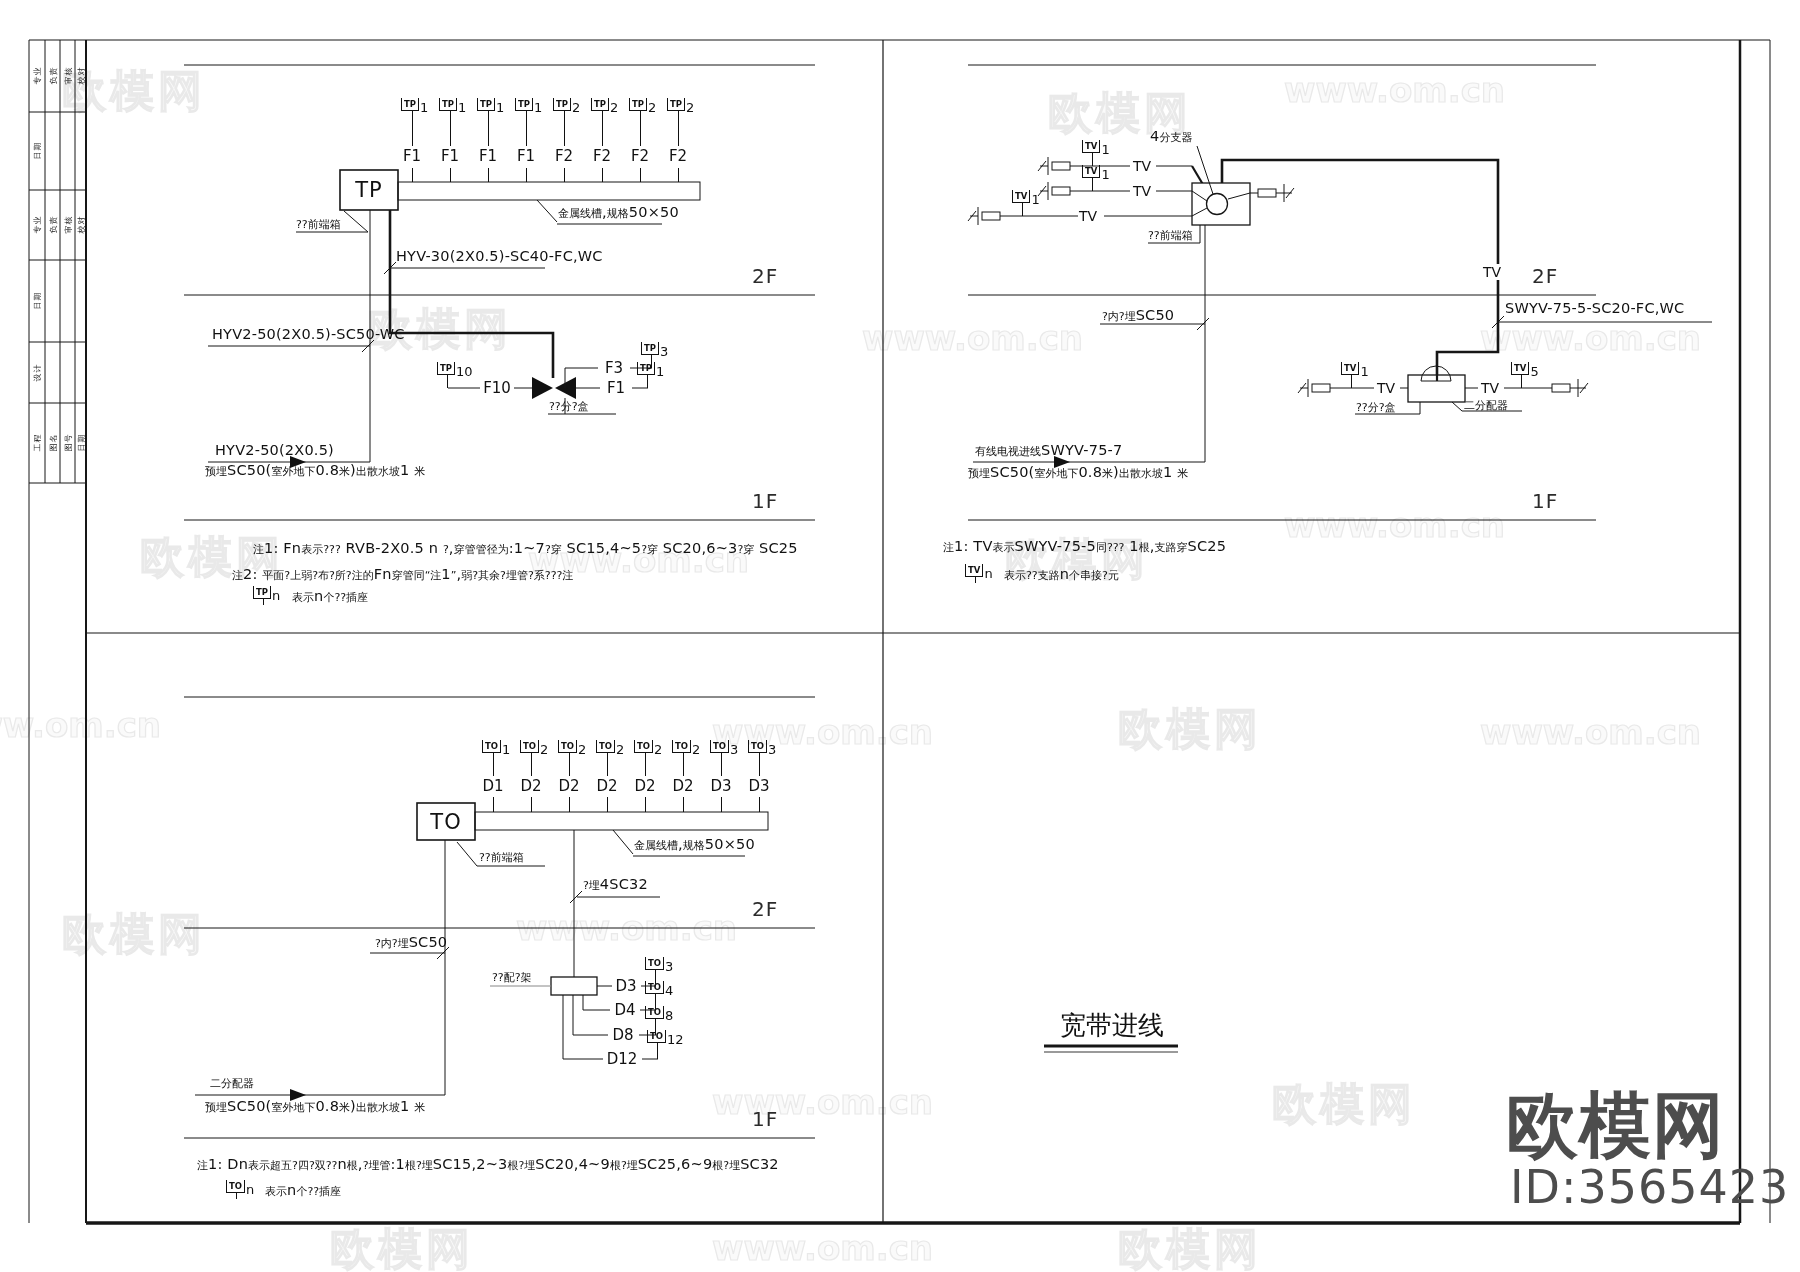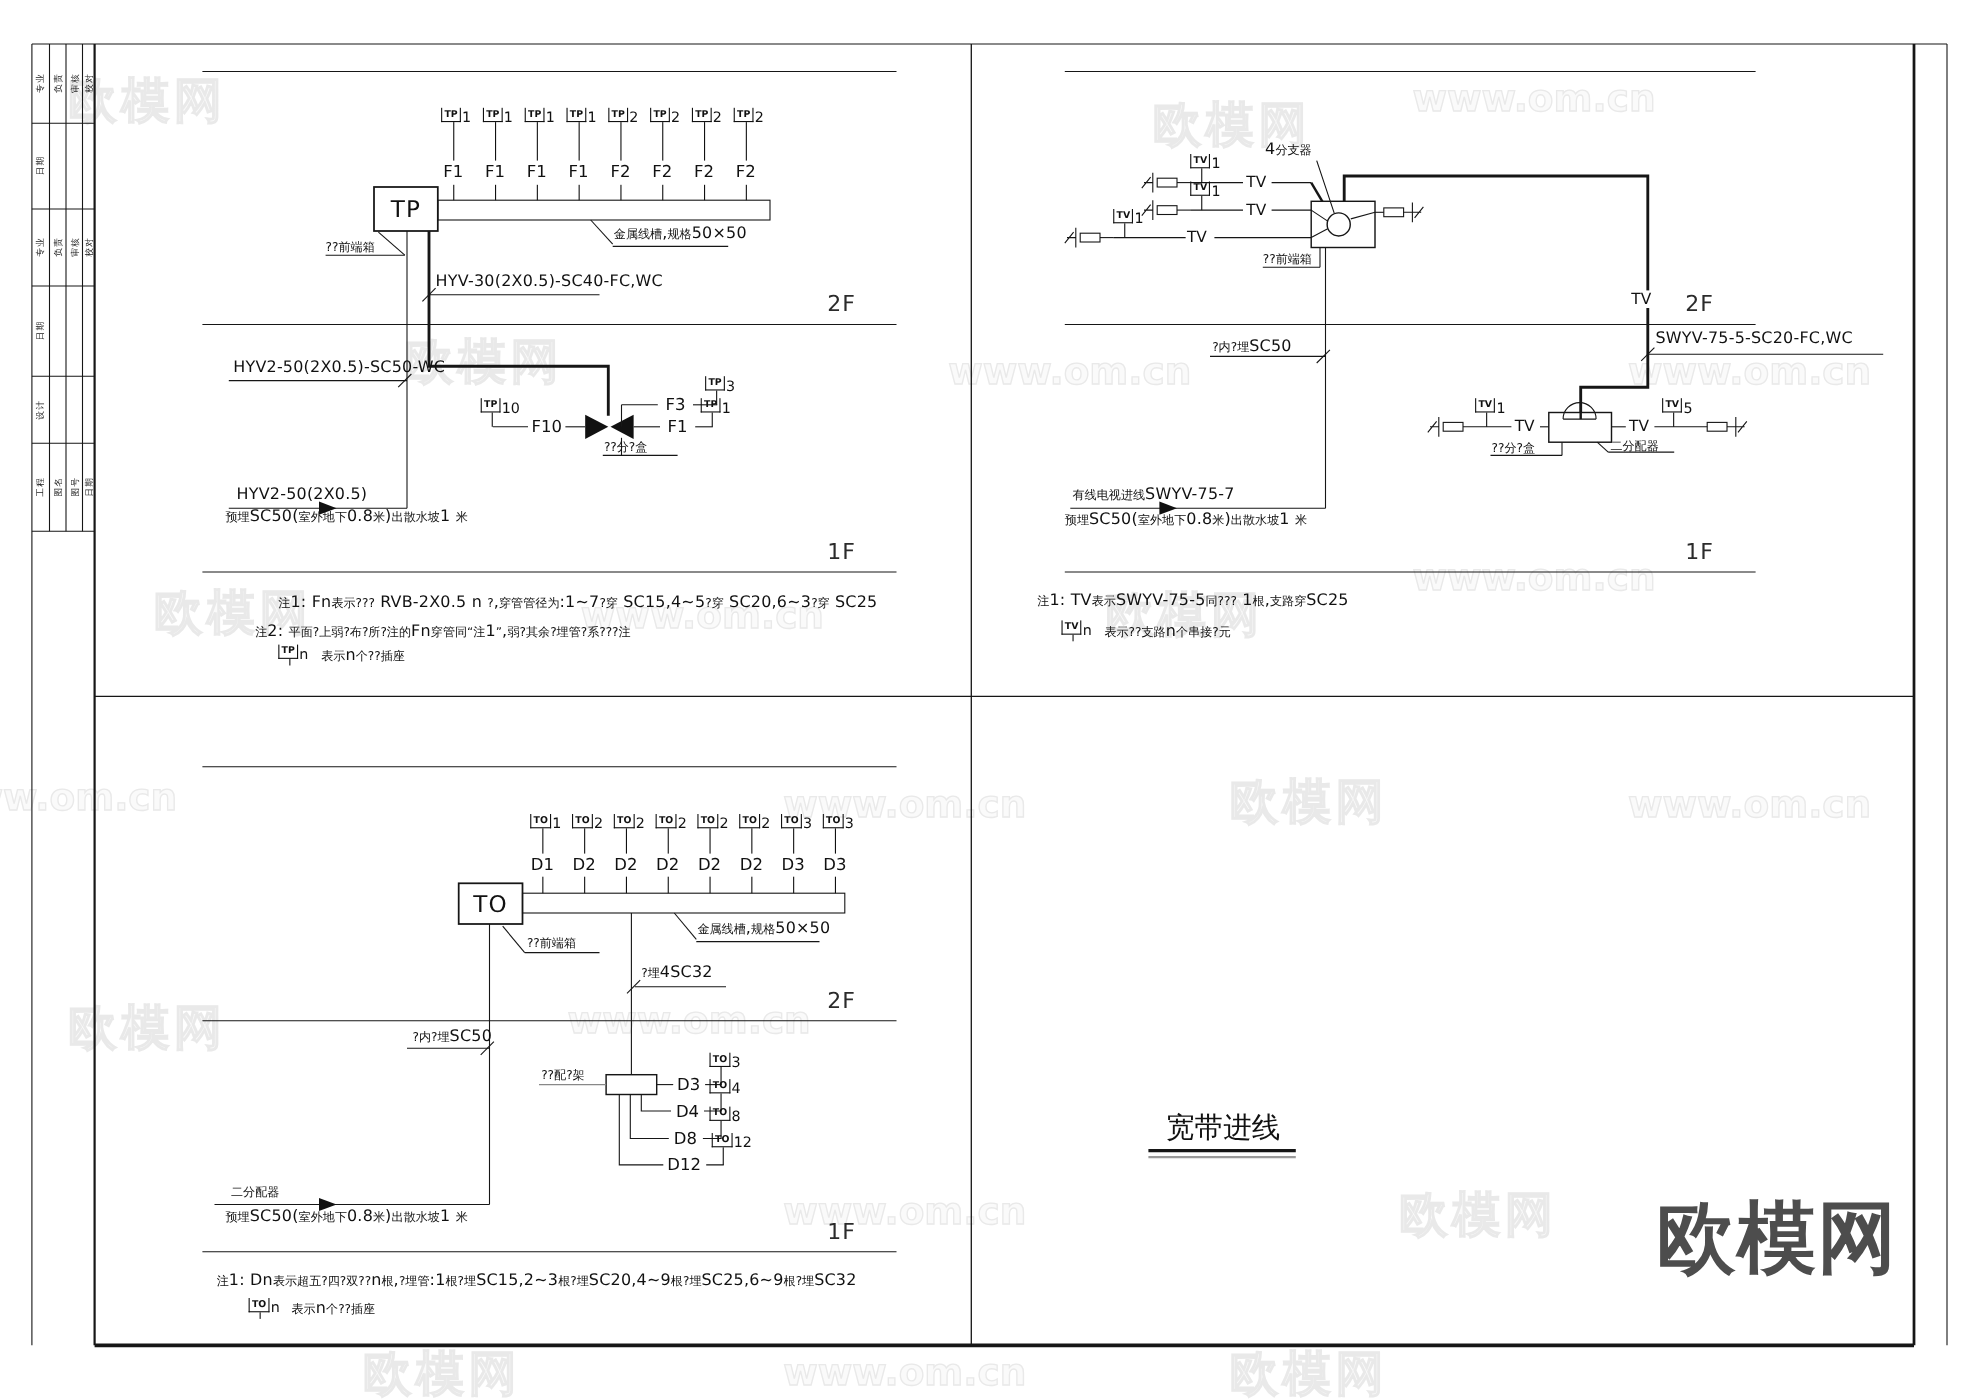--- a/index.html
+++ b/index.html
@@ -445,20 +445,21 @@
         <span class="fbox">TO</span>
         <span class="fnum">3</span>
       </div>
       <div class="vline" style="left:759px;top:753px;height:23px;"></div>
       <div class="wire" style="left:741px;top:777px;">D3</div>
       <div class="vline" style="left:759px;top:797px;height:15px;"></div>
     </div>
 
   <div id="title">宽带进线</div>
   <div id="logo">欧模网</div>
+  <div id="logoid">ID:3565423</div>
 
   <div id="sidebar">
       <div class="scell" style="left:-12px;top:30px;width:40px;text-align:center;">专业</div>
       <div class="scell" style="left:3.5px;top:30px;width:40px;text-align:center;">负责</div>
       <div class="scell" style="left:18.5px;top:30px;width:40px;text-align:center;">审核</div>
       <div class="scell" style="left:31.5px;top:30px;width:40px;text-align:center;">校对</div>
       <div class="scell" style="left:-12px;top:105px;width:40px;text-align:center;">日期</div>
       <div class="scell" style="left:-12px;top:179px;width:40px;text-align:center;">专业</div>
       <div class="scell" style="left:3.5px;top:179px;width:40px;text-align:center;">负责</div>
       <div class="scell" style="left:18.5px;top:179px;width:40px;text-align:center;">审核</div>

